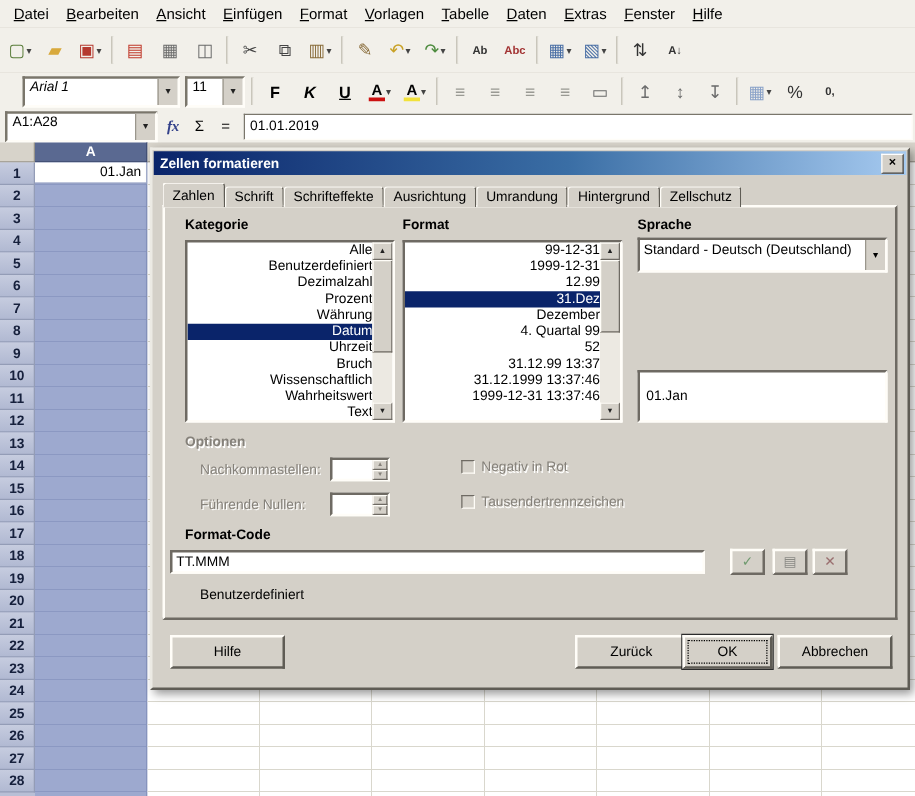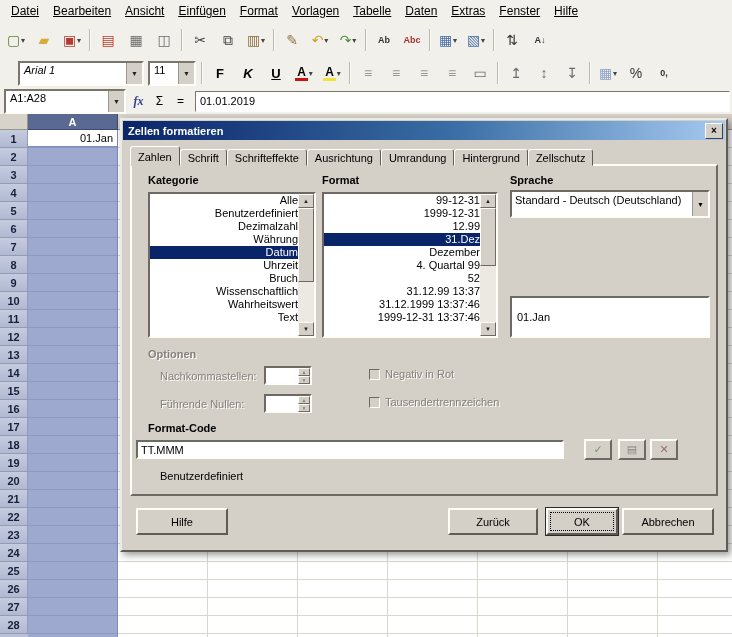--- a/index.html
+++ b/index.html
@@ -3,21 +3,21 @@
 <meta charset="utf-8">
 <style>
   html,body{margin:0;padding:0;background:#fff;}
   #app{position:relative;width:732px;height:637px;overflow:hidden;
        font-family:"Liberation Sans",sans-serif;color:#000;background:#fff;}
 
   
   .menubar{position:absolute;left:0;top:0;right:0;height:22px;background:#f2f0ea;
            border-bottom:1px solid #c9c5ba;display:flex;align-items:center;
            padding-left:4px;font-size:12px;}
-  .menu-item{padding:3px 7px;white-space:nowrap;text-decoration:underline;}
+  .menu-item{padding:3px 7px;white-space:nowrap;}
   .menu-item::first-letter{text-decoration:underline;}
   .toolbar{position:absolute;left:0;right:0;background:#f2f0ea;display:flex;
            align-items:center;border-bottom:1px solid #c9c5ba;padding-left:2px;}
   .toolbar1{top:22px;height:36px;}
   .toolbar2{top:58px;height:30px;padding-left:16px;}
   .toolbtn{width:26px;height:25px;display:flex;align-items:center;justify-content:center;
            position:relative;border:1px solid transparent;border-radius:2px;}
   .toolbtn .glyph{font-size:14px;line-height:1;}
   .toolbtn .arrow{font-size:8px;color:#444;margin-left:1px;}
   .toolbtn.txt .glyph{font-size:9px;font-weight:bold;}
@@ -111,21 +111,21 @@
           border-color:#6e6a63 #fffdf8 #fffdf8 #6e6a63;display:flex;align-items:center;
           padding-left:5px;font-size:11px;}
   .dis{color:#85817a;text-shadow:1px 1px 0 #fff;font-weight:bold;}
   .dis2{color:#85817a;text-shadow:1px 1px 0 #fff;}
   .spinner{position:absolute;width:48px;height:19px;background:#fff;border:2px solid;
           border-color:#6e6a63 #fffdf8 #fffdf8 #6e6a63;display:flex;}
   .spin-field{flex:1;font-size:11px;line-height:15px;padding-left:2px;}
   .spin-btns{width:12px;display:flex;flex-direction:column;}
   .spin-btn{flex:1;background:#d4d0c8;border:1px solid;border-color:#fffdf8 #6e6a63 #6e6a63 #fffdf8;
           font-size:5px;display:flex;align-items:center;justify-content:center;color:#85817a;}
-  .check-row{position:absolute;display:flex;align-items:flex-end;font-size:11px;white-space:nowrap;padding-left:41px;}
+  .check-row{position:absolute;display:flex;align-items:flex-start;font-size:11px;white-space:nowrap;padding-left:41px;}
   .checkbox{width:11px;height:11px;background:#d4d0c8;border:1px solid;
           border-color:#6e6a63 #fffdf8 #fffdf8 #6e6a63;margin-right:5px;flex:0 0 auto;}
   .text-input{position:absolute;background:#fff;border:2px solid;
           border-color:#6e6a63 #fffdf8 #fffdf8 #6e6a63;font-size:11px;line-height:15px;
           padding:1px 3px;white-space:nowrap;overflow:hidden;}
   .mini-btn{position:absolute;width:28px;height:21px;background:#d4d0c8;border:2px solid;
           border-color:#fffdf8 #6e6a63 #6e6a63 #fffdf8;display:flex;align-items:center;
           justify-content:center;font-size:11px;}
   .btn{position:absolute;height:23px;background:#d4d0c8;border:2px solid;
           border-color:#fffdf8 #5f5c55 #5f5c55 #fffdf8;display:flex;align-items:center;
@@ -513,20 +513,21 @@
 
     <div class="panel">
 
       <div class="lbl" style="left:16px;top:8px;">Kategorie</div>
       <div class="listbox" style="left:16px;top:26px;width:168px;height:146px;">
         <div class="list-items">
 
         <div class="list-item">Alle</div>
             <div class="list-item">Benutzerdefiniert</div>
             <div class="list-item">Dezimalzahl</div>
+            <div class="list-item">Prozent</div>
             <div class="list-item">Währung</div>
             <div class="list-item selected">Datum</div>
             <div class="list-item">Uhrzeit</div>
             <div class="list-item">Bruch</div>
             <div class="list-item">Wissenschaftlich</div>
             <div class="list-item">Wahrheitswert</div>
             <div class="list-item">Text</div>
           </div>
         <div class="vscroll">
           <div class="scroll-btn up">▲</div>
@@ -596,18 +597,18 @@
       <div class="lbl" style="left:16px;top:256px;">Format-Code</div>
       <div class="text-input" style="left:4px;top:274px;width:428px;height:19px;">TT.MMM</div>
       <div class="mini-btn" style="left:452px;top:273px;color:#6f9a6f;">✓</div>
       <div class="mini-btn" style="left:486px;top:273px;color:#8a8a84;">▤</div>
       <div class="mini-btn" style="left:518px;top:273px;color:#9a6f6f;">✕</div>
 
       <div class="note" style="left:28px;top:304px;">Benutzerdefiniert</div>
     </div>
 
     <div class="btn" style="left:14px;top:388px;width:88px;">Hilfe</div>
-    <div class="btn" style="left:326px;top:388px;width:86px;">Zurück</div>
+    <div class="btn" style="left:338px;top:388px;width:86px;">Zurück</div>
     <div class="btn default" style="left:424px;top:388px;width:68px;">OK</div>
     <div class="btn" style="left:500px;top:388px;width:88px;">Abbrechen</div>
   </div>
 
 </div>
 
 </body></html>

